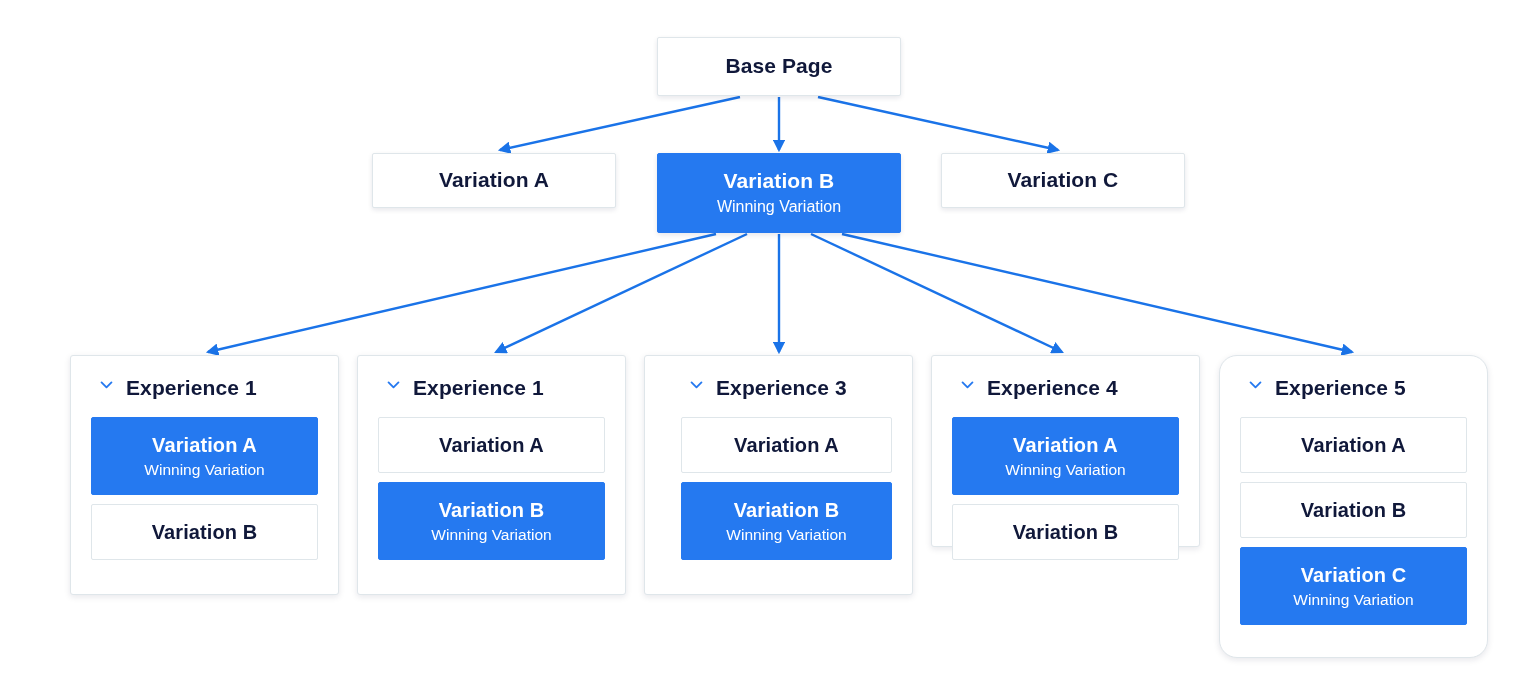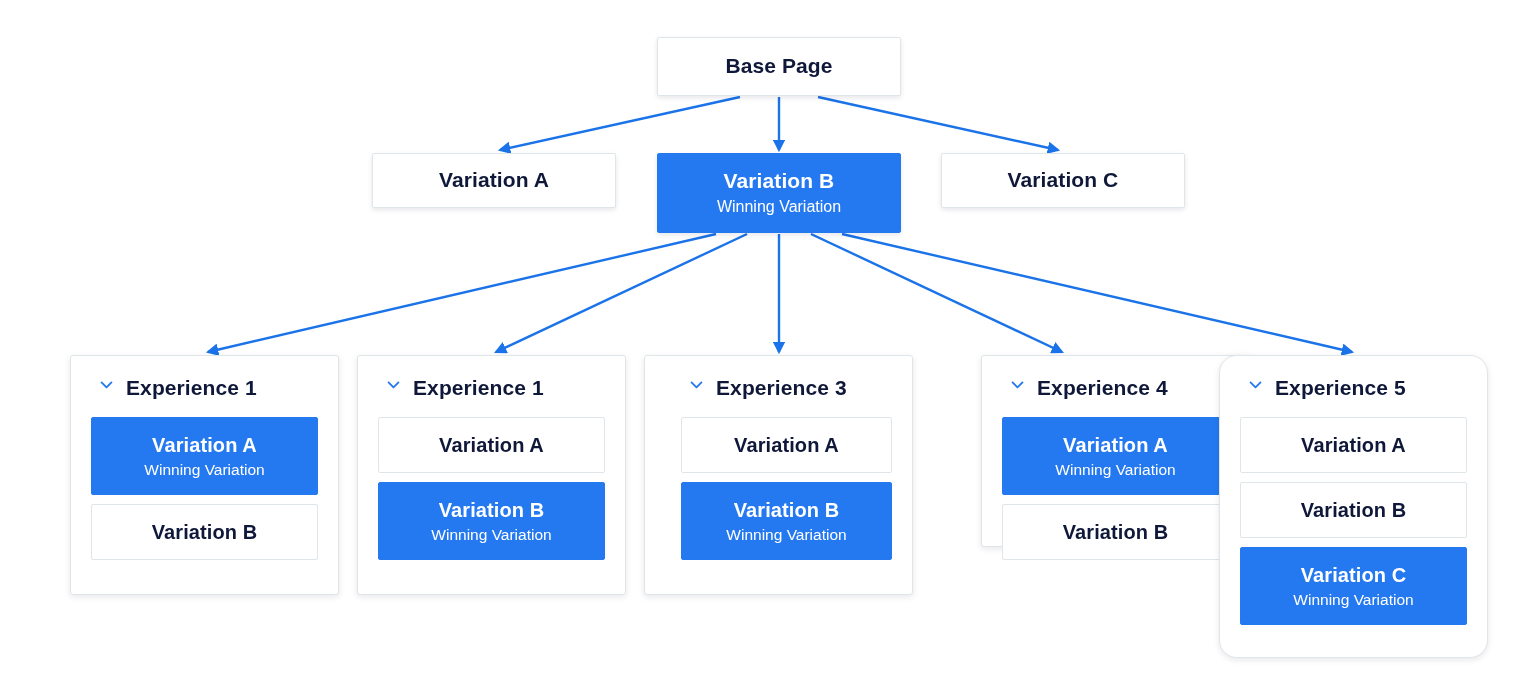--- a/index.html
+++ b/index.html
@@ -209,21 +209,21 @@
         <div class="var-list">
           <div class="var-box">
             <div class="var-name">Variation A</div>
           </div>
           <div class="var-box win">
             <div class="var-name">Variation B</div>
             <div class="var-sub">Winning Variation</div>
           </div>
         </div>
       </div>
-      <div class="exp-card" style="left: 981px; top: 355px; width: 269px; height: 192px;">
+      <div class="exp-card" style="left: 931px; top: 355px; width: 269px; height: 192px;">
         <div class="exp-head">
           <span style="display: flex;">
             <svg class="chev" viewBox="0 0 24 24" fill="none" stroke="#2579f0" stroke-width="2.6" stroke-linecap="round" stroke-linejoin="round">
               <polyline points="5,9 12,16 19,9"></polyline>
             </svg>
           </span>
           <span class="exp-title">Experience 4</span>
         </div>
         <div class="var-list">
           <div class="var-box win">

